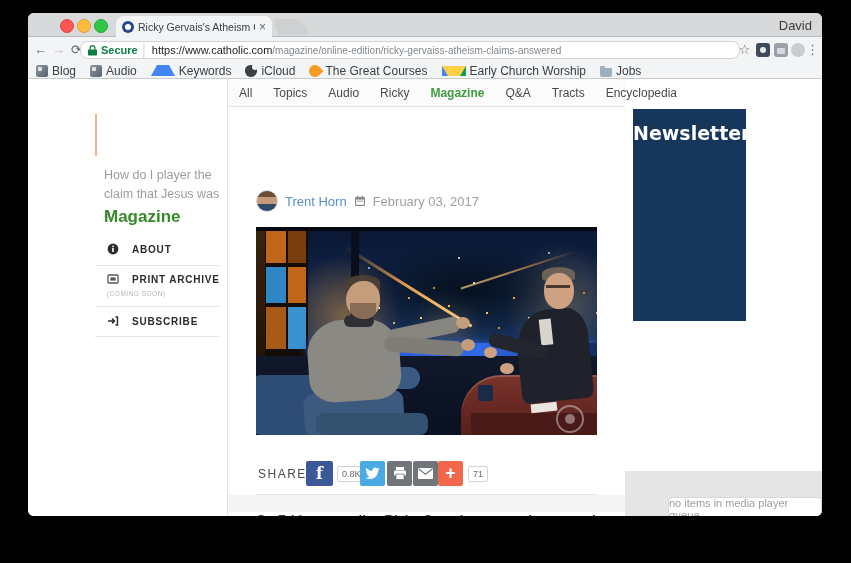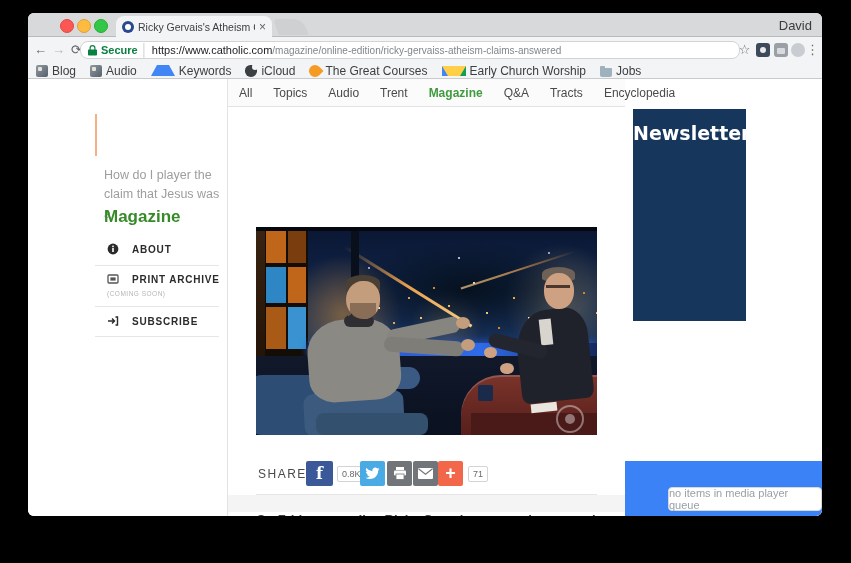--- a/index.html
+++ b/index.html
@@ -96,21 +96,21 @@
   .newsbox{position:absolute;left:605px;top:30px;width:113px;height:212px;background:#16365c;}
   .newstitle{margin-top:13px;text-align:center;color:#fff;font-size:19px;font-weight:bold;font-family:"DejaVu Sans",sans-serif;}
   .newssub{margin-top:6px;text-align:center;color:#b8c2d4;font-size:10px;line-height:1.45;padding:0 8px;}
   .newspanel{position:absolute;left:0;top:99px;width:113px;height:113px;background:#2a5b8d;}
   .emailwrap{position:absolute;left:12px;top:8px;width:89px;height:34px;background:#fff;border:2px solid #16365c;box-sizing:border-box;display:flex;align-items:center;padding-left:7px;gap:6px;}
   .emailwrap input{border:none;outline:none;width:52px;font-size:12px;color:#555;font-family:"Liberation Sans",sans-serif;}
   .emailwrap input::placeholder{color:#b0b0b0;}
   .subscribe{position:absolute;left:15px;top:57px;width:83px;height:34px;background:#2d6294;border:2px solid #fff;box-shadow:0 0 0 3px #2d6294;box-sizing:border-box;color:#fff;font-size:13.5px;font-weight:bold;display:flex;align-items:center;justify-content:center;font-family:"DejaVu Sans",sans-serif;}
 
   
-  .rightpanel{position:absolute;left:597px;top:382px;width:197px;height:55px;background:#3b82f6;}
+  .rightpanel{position:absolute;left:597px;top:392px;width:197px;height:55px;background:#e5e5e5;}
   .queuepill{position:absolute;left:43px;top:26px;width:152px;height:22px;background:#fff;border:1px solid #d8d8d8;border-radius:4px;display:flex;align-items:center;justify-content:center;font-size:11px;color:#9aa0a6;}
 
   
   .photo{position:absolute;left:228px;top:148px;width:341px;height:208px;background:#0e1c33;overflow:hidden;}
   .sky{position:absolute;left:52px;top:0;width:289px;height:125px;
     background:
       radial-gradient(ellipse at 55% 50%,rgba(4,14,24,.85) 0%,rgba(4,14,24,0) 55%),
       radial-gradient(circle at 12% 70%,rgba(240,160,60,.45),transparent 22%),
       radial-gradient(circle at 48% 78%,rgba(220,190,120,.25),transparent 20%),
       radial-gradient(circle at 88% 60%,rgba(235,200,120,.3),transparent 22%),
@@ -234,21 +234,21 @@
         </span>
     </div>
 
     <div class="page">
       <div class="vdivider"></div>
 
       <div class="sitenav">
         <span>All</span>
         <span>Topics</span>
         <span>Audio</span>
-        <span>Trent</span>
+        <span>Ricky</span>
         <span class="active">Magazine</span>
         <span>Q&amp;A</span>
         <span>Tracts</span>
         <span>Encyclopedia</span>
       </div>
 
       <div class="accent"></div>
       <div class="teaser">How do I player the claim that Jesus was a</div>
       <div class="maghead">Magazine</div>
       <div class="menuitem" style="top:164px;justify-content:space-between;">
@@ -271,20 +271,34 @@
       <div class="mdiv" style="top:227px;"></div>
       <div class="menuitem" style="top:236px;">
         <svg class="mi-ico" viewBox="0 0 12 12">
             <path d="M1 6h6M5 3.5L7.5 6 5 8.5" stroke="#2b2b2b" stroke-width="1.4" fill="none"></path>
             <path d="M8.5 2h2v8h-2" stroke="#2b2b2b" stroke-width="1.4" fill="none"></path>
           </svg>
         <span class="mi-label">SUBSCRIBE</span>
       </div>
       <div class="mdiv" style="top:257px;"></div>
 
+      <div class="authrow">
+        <span class="avatar"></span>
+        <span class="author">Trent Horn</span>
+        <svg width="12" height="12" viewBox="0 0 12 12">
+            <rect x="1" y="2" width="10" height="9" rx="1" fill="#8a8a8a"></rect>
+            <rect x="2.2" y="4.6" width="7.6" height="5.2" fill="#fff"></rect>
+            <rect x="3" y="0.8" width="1.4" height="2.4" fill="#8a8a8a"></rect>
+            <rect x="7.6" y="0.8" width="1.4" height="2.4" fill="#8a8a8a"></rect>
+            <rect x="3.2" y="5.6" width="1.4" height="1.2" fill="#8a8a8a"></rect>
+            <rect x="5.3" y="5.6" width="1.4" height="1.2" fill="#8a8a8a"></rect>
+            <rect x="7.4" y="5.6" width="1.4" height="1.2" fill="#8a8a8a"></rect>
+          </svg>
+        <span class="date">February 03, 2017</span>
+      </div>
 
       <div class="photo">
         <div class="sky">
             <div class="dots"></div>
             <div class="road1"></div>
             <div class="road2"></div>
           </div>
         <div class="mullion"></div>
         <div class="glass">
           <div class="wood"></div>

